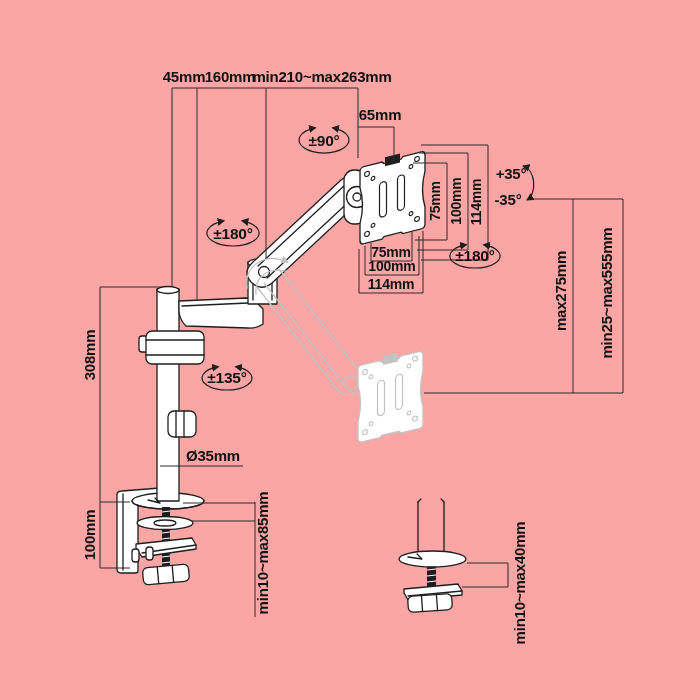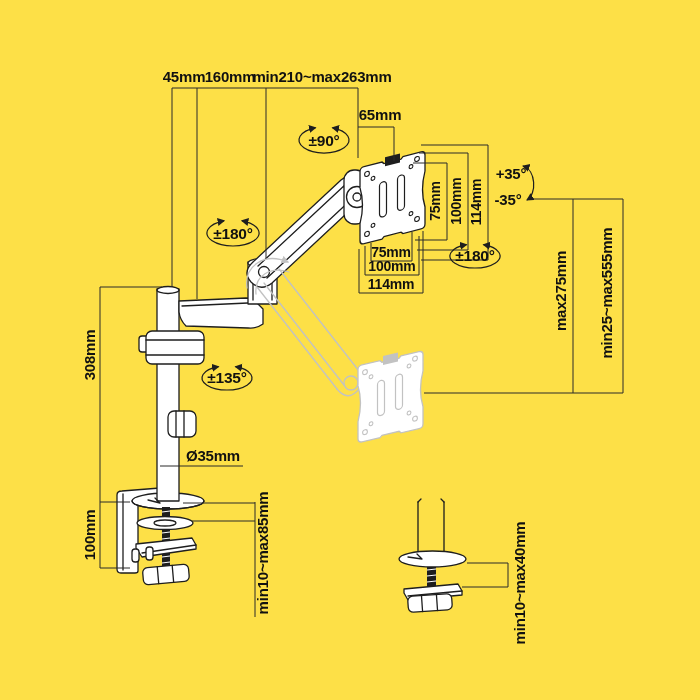--- a/index.html
+++ b/index.html
@@ -1,16 +1,16 @@
 <!DOCTYPE html>
 <html><head>
 <meta charset="utf-8">
 <style>
   html,body{margin:0;padding:0;background:#ffffff;}
-  .stage{position:relative;width:700px;height:700px;background:#fde047;overflow:hidden;
+  .stage{position:relative;width:700px;height:700px;background:#fca5a5;overflow:hidden;
          font-family:"Liberation Sans","DejaVu Sans",sans-serif;}
   svg{position:absolute;left:0;top:0;}
   .ink{stroke:#1e1e1e;stroke-width:1.3;fill:none;stroke-linejoin:round;stroke-linecap:round;}
   .inkf{stroke:#1e1e1e;stroke-width:1.3;fill:#ffffff;stroke-linejoin:round;}
   .inkdark{fill:#1e1e1e;stroke:none;}
   .thread{stroke:#ffffff;stroke-width:1;}
   .ghost{stroke:#c2c2c2;stroke-width:1.3;fill:none;stroke-linejoin:round;stroke-linecap:round;}
   .dim{stroke:#2b2b2b;stroke-width:1;fill:none;}
   .rot{stroke:#1e1e1e;stroke-width:1.2;fill:none;}
   text{fill:#111111;font-size:15px;font-weight:600;letter-spacing:-0.2px;}

